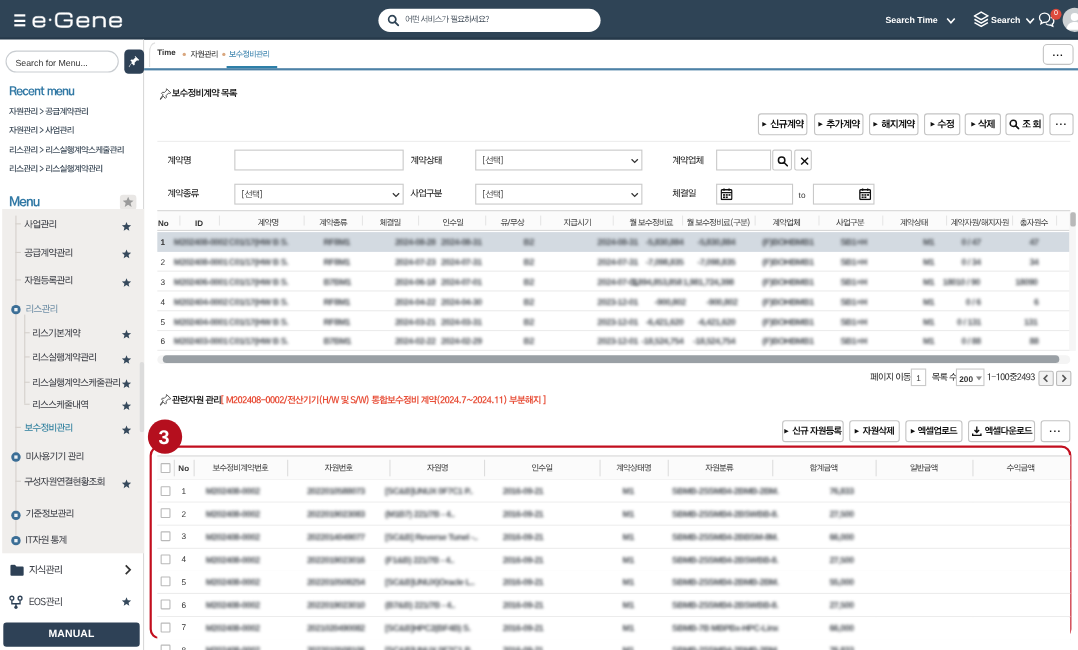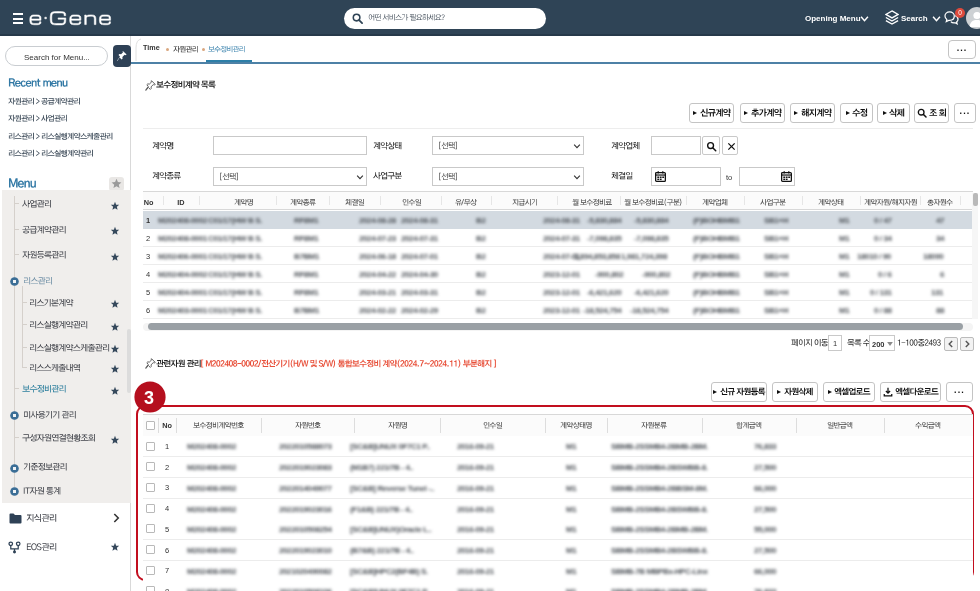--- a/index.html
+++ b/index.html
@@ -28,21 +28,21 @@
     <div class="abs" style="left:344px;top:8px;width:202px;height:21px;background:#fff;border-radius:11px"></div>
     <svg class="abs" style="left:352px;top:13px" width="11" height="11" viewBox="0 0 12 12">
 <circle cx="5" cy="5" r="3.6" fill="none" stroke="#2f4456" stroke-width="1.7"></circle>
 <line x1="8" y1="8" x2="11" y2="11" stroke="#2f4456" stroke-width="1.9" stroke-linecap="round"></line>
     </svg>
     <div class="abs" style="left:368px;top:13.5px">
       <svg style="overflow:visible;display:block" width="76.6" height="7.5" viewBox="0 0 76.6 7.5">
         <path fill="#414c58" d="M0.8 2.9Q0.8 1.8 1.2 1.1Q1.6 0.3 2.4 0.3Q3.2 0.3 3.6 1.1Q4.1 1.8 4.1 2.9Q4.1 4 3.6 4.8Q3.2 5.5 2.4 5.5Q1.6 5.5 1.2 4.8Q0.8 4 0.8 2.9ZM1.3 2.9Q1.3 3.8 1.6 4.4Q1.9 5 2.4 5Q2.9 5 3.2 4.4Q3.5 3.8 3.5 2.9Q3.5 2 3.2 1.4Q2.9 0.8 2.4 0.8Q2.1 0.8 1.8 1.1Q1.6 1.5 1.4 1.9Q1.3 2.4 1.3 2.9ZM3.8 3.1L3.8 2.6L5.6 2.6L5.6 -0L6.2 -0L6.2 6.6L5.6 6.6L5.6 3.1ZM7.2 3.9L7.2 0.4L8.8 0.4L8.8 0.9L7.8 0.9L7.8 3.4L7.9 3.4Q8.4 3.4 8.9 3.3L8.9 3.8Q8.1 3.9 7.4 3.9ZM9.2 3.9L9.2 0.4L11.1 0.4L11.1 0.9L9.7 0.9L9.7 3.4L9.8 3.4Q10.5 3.4 11.3 3.3L11.3 3.8Q10.4 3.9 9.5 3.9ZM10.8 2.4L10.8 1.9L12.1 1.9L12.1 -0L12.6 -0L12.6 5L12.1 5L12.1 2.4ZM8.2 6.4L8.2 4.5L8.7 4.5L8.7 5.9L12.8 5.9L12.8 6.4ZM14.6 5.3Q16.5 3.8 16.5 1.4L16.5 0.3L17.1 0.3L17.1 1.4Q17.1 2.1 17.2 2.6Q17.4 3.2 17.7 3.7Q18 4.2 18.3 4.5Q18.5 4.8 18.9 5.1L18.5 5.4Q18 5.1 17.5 4.4Q17 3.7 16.8 3Q16.6 3.7 16.1 4.4Q15.6 5.1 15 5.6ZM18.2 2.9L18.2 2.4L19.9 2.4L19.9 -0L20.4 -0L20.4 6.6L19.9 6.6L19.9 2.9ZM21.6 5.3L21.6 0.4L22.1 0.4L22.1 2.3L24.1 2.3L24.1 0.4L24.7 0.4L24.7 5.3ZM22.1 4.8L24.1 4.8L24.1 2.8L22.1 2.8ZM26.2 6.6L26.2 -0L26.8 -0L26.8 6.6ZM27.7 3.5Q28.1 3.3 28.5 3Q29 2.7 29.4 2.4Q29.8 2 30 1.6Q30.3 1.1 30.3 0.7L30.3 0.4L30.8 0.4L30.8 0.7Q30.8 1.1 31.1 1.6Q31.4 2 31.8 2.4Q32.2 2.7 32.6 3Q33 3.3 33.4 3.5L33.1 3.9Q32.4 3.6 31.6 3Q30.9 2.3 30.6 1.7Q30.3 2.3 29.5 2.9Q28.8 3.6 28 3.9ZM27.3 5.8L27.3 5.3L33.8 5.3L33.8 5.8ZM33.8 5.3Q35 4.5 35.8 3.4Q36.5 2.2 36.5 1.1L34.1 1.1L34.1 0.6L37.1 0.6Q37.1 3.6 34.2 5.7ZM38.5 6.6L38.5 -0L39.1 -0L39.1 2.9L40.2 2.9L40.2 3.4L39.1 3.4L39.1 6.6ZM41.8 2.9L41.8 2.4L42.8 2.4L42.8 0.7L42 0.7L42 0.3L46.2 0.3L46.2 0.7L45.3 0.7L45.3 2.4Q45.7 2.4 46.4 2.3L46.4 2.8Q45.2 2.9 43.3 2.9ZM43.4 2.4L43.5 2.4Q44.2 2.4 44.8 2.4L44.8 0.7L43.4 0.7ZM47 3.3L47 -0L47.5 -0L47.5 3.3ZM43 6.5L43 4.8L47 4.8L47 4.1L42.9 4.1L42.9 3.6L47.5 3.6L47.5 5.3L43.5 5.3L43.5 6L47.7 6L47.7 6.5ZM48.7 2Q48.7 1.2 49.4 0.8Q50.1 0.4 51.2 0.4Q51.9 0.4 52.5 0.6Q53 0.7 53.4 1.1Q53.7 1.5 53.7 2Q53.7 2.7 53 3.2Q52.3 3.6 51.2 3.6Q50.1 3.6 49.4 3.2Q48.7 2.7 48.7 2ZM49.3 2Q49.3 2.5 49.9 2.8Q50.4 3.1 51.2 3.1Q52 3.1 52.6 2.8Q53.1 2.5 53.1 2Q53.1 1.5 52.6 1.2Q52 0.8 51.2 0.8Q50.4 0.8 49.9 1.2Q49.3 1.5 49.3 2ZM47.9 5.9L47.9 5.4L49.5 5.4L49.5 3.9L50.1 3.9L50.1 5.4L52.3 5.4L52.3 3.9L52.9 3.9L52.9 5.4L54.4 5.4L54.4 5.9ZM55.3 0.9L55.3 0.3L57.7 0.3L57.7 0.9ZM54.4 2.3L54.4 1.7L58.3 1.7L58.3 2.3ZM54.7 4.3Q54.7 3.7 55.2 3.3Q55.7 2.9 56.5 2.9Q57.3 2.9 57.7 3.3Q58.2 3.7 58.2 4.3Q58.2 4.9 57.7 5.3Q57.3 5.7 56.5 5.7Q55.7 5.7 55.2 5.3Q54.7 4.9 54.7 4.3ZM55.3 4.3Q55.3 4.7 55.6 4.9Q56 5.2 56.5 5.2Q57 5.2 57.3 4.9Q57.7 4.7 57.7 4.3Q57.7 3.9 57.3 3.6Q57 3.4 56.5 3.4Q56 3.4 55.6 3.6Q55.3 3.9 55.3 4.3ZM59.2 6.6L59.2 -0L59.8 -0L59.8 3.1L60.9 3.1L60.9 3.6L59.8 3.6L59.8 6.6ZM60.5 5.2Q62.1 3.7 62.1 1.5L62.1 0.4L62.7 0.4L62.7 1.5Q62.7 2.3 63 3Q63.2 3.8 63.5 4.2Q63.8 4.7 64.2 5L63.8 5.3Q63.4 5 63 4.4Q62.6 3.7 62.4 3.1Q62.3 3.7 61.9 4.4Q61.4 5.1 60.9 5.6ZM66 6.6L66 -0L66.5 -0L66.5 6.6ZM63.5 2.9L63.5 2.4L64.6 2.4L64.6 0.2L65.1 0.2L65.1 6.3L64.6 6.3L64.6 2.9ZM67.7 2Q67.7 1.2 68.4 0.8Q69.1 0.4 70.2 0.4Q70.9 0.4 71.5 0.6Q72.1 0.7 72.4 1.1Q72.8 1.5 72.8 2Q72.8 2.7 72 3.2Q71.3 3.6 70.2 3.6Q69.1 3.6 68.4 3.2Q67.7 2.7 67.7 2ZM68.3 2Q68.3 2.5 68.9 2.8Q69.4 3.1 70.2 3.1Q71 3.1 71.6 2.8Q72.1 2.5 72.1 2Q72.1 1.5 71.6 1.2Q71 0.8 70.2 0.8Q69.5 0.8 68.9 1.2Q68.3 1.5 68.3 2ZM67 5.9L67 5.4L68.5 5.4L68.5 3.9L69.1 3.9L69.1 5.4L71.4 5.4L71.4 3.9L71.9 3.9L71.9 5.4L73.5 5.4L73.5 5.9ZM73.5 1.6Q73.6 1 74.1 0.7Q74.5 0.4 75 0.4Q75.7 0.4 76.1 0.8Q76.6 1.2 76.6 1.9Q76.6 2.2 76.4 2.5Q76.3 2.7 76.1 2.9Q75.9 3.1 75.7 3.3Q75.5 3.5 75.4 3.7Q75.2 4 75.2 4.3L75.2 4.5L74.7 4.5L74.7 4.3Q74.7 3.9 74.8 3.6Q74.9 3.3 75.1 3.1Q75.3 2.9 75.5 2.8Q75.7 2.6 75.8 2.4Q76 2.1 76 1.8Q76 1.4 75.7 1.1Q75.5 0.9 75 0.9Q74.3 0.9 74 1.7ZM74.5 6L74.5 5.2L75.4 5.2L75.4 6Z"></path>
       </svg>
     </div>
-    <div class="abs" style="left:805px;top:13.5px;color:#fff;font-size:8px;font-weight:bold">Opening Menu</div>
+    <div class="abs" style="left:805px;top:13.5px;color:#fff;font-size:8px;font-weight:bold">Search Time</div>
     <svg class="abs" style="left:860px;top:16px" width="9" height="6" viewBox="0 0 10 7">
 <polyline points="1,1 5,5.5 9,1" fill="none" stroke="#fff" stroke-width="1.7"></polyline>
     </svg>
     <svg class="abs" style="left:885px;top:10px" width="14" height="15" viewBox="0 0 16 17">
 <path d="M8 1 L15 5 L8 9 L1 5 Z" fill="none" stroke="#fff" stroke-width="1.5"></path>
 <path d="M1 8.5 L8 12.5 L15 8.5" fill="none" stroke="#fff" stroke-width="1.5"></path>
 <path d="M1 12 L8 16 L15 12" fill="none" stroke="#fff" stroke-width="1.5"></path>
     </svg>
     <div class="abs" style="left:901px;top:13.5px;color:#fff;font-size:8px;font-weight:bold">Search</div>
     <svg class="abs" style="left:932px;top:16px" width="9" height="6" viewBox="0 0 10 7">
@@ -53,21 +53,21 @@
 <path d="M12 5 C13.8 5.7 15 7 15 8.8 C15 10 14.4 11 13.5 11.7 L14 13.7 L11.7 12.6 C11.4 12.7 11 12.7 10.7 12.7 C9.3 12.7 8 12.2 7.3 11.3" fill="none" stroke="#fff" stroke-width="1.3"></path>
     </svg>
     <div class="abs" style="left:955px;top:8px;width:10px;height:10px;background:#dd4a3c;border-radius:5px;color:#fff;font-size:6.5px;text-align:center;line-height:10px">0</div>
     <div class="abs" style="left:966px;top:7px;width:22px;height:22px;border-radius:50%;background:#cdd1d4;overflow:hidden">
 <svg width="22" height="22" viewBox="0 0 22 22">
         <circle cx="11" cy="8.5" r="3.6" fill="#fff"></circle>
 <path d="M3.5 20 C4 14.8 7 13 11 13 C15 13 18 14.8 18.5 20 Z" fill="#fff"></path>
       </svg></div>
     <div class="abs" style="left:0;top:36px;width:131px;height:555px;background:#fff;border-right:1px solid #d9d9d9"></div>
     <div class="abs" style="left:5px;top:46px;width:103px;height:20px;border:1px solid #c9cdd1;border-radius:10px;background:#fff"></div>
-    <div class="abs" style="left:24px;top:52.5px;font-size:8px;color:#333">Search for Menu...</div>
+    <div class="abs" style="left:14px;top:52.5px;font-size:8px;color:#333">Search for Menu...</div>
     <div class="abs" style="left:113px;top:45px;width:18px;height:22px;background:#2e4156;border-radius:4px"></div>
 <svg class="abs" style="left:116px;top:50px" width="12" height="12" viewBox="0 0 12 13">
 <path d="M7 1 L11 5 L9.8 5.6 L8.8 5.2 L6.4 7.6 L6.6 9.4 L5.6 10.4 L3.4 8.2 L1 12 L0.6 11.6 L3.8 7 L2.2 5.4 L3.2 4.4 L5 4.6 L7.4 2.2 L6.4 1.6 Z" fill="#fff"></path>
     </svg>
     <div class="abs" style="left:8px;top:78px">
       <svg style="overflow:visible;display:block" width="59.5" height="10.7" viewBox="0 0 59.5 10.7">
         <path fill="#3279a5" d="M2.3 4.1L4.1 4.1Q4.8 4.1 5.1 3.8Q5.5 3.4 5.5 2.8Q5.5 2.2 5.1 1.8Q4.7 1.5 4 1.5L2.3 1.5ZM0.9 8.6L0.9 0.3L4.3 0.3Q5.6 0.3 6.3 1Q6.9 1.6 6.9 2.6Q6.9 3.5 6.6 4Q6.2 4.6 5.7 4.8Q6.1 5 6.3 5.3Q6.4 5.6 6.5 6.3Q6.8 7.5 7.4 8.6L5.9 8.6Q5.4 7.7 5.1 6.4Q5 5.8 4.8 5.5Q4.5 5.3 4 5.3L2.3 5.3L2.3 8.6ZM7 5.5Q7 4.1 7.8 3.2Q8.6 2.4 9.9 2.4Q11.1 2.4 11.8 3.2Q12.6 4.1 12.6 5.5Q12.6 5.8 12.6 6L8.4 6Q8.4 6.7 8.8 7.2Q9.2 7.7 9.9 7.7Q10.4 7.7 10.8 7.5Q11.2 7.2 11.4 6.8L12.5 7.2Q12.2 7.9 11.6 8.3Q10.9 8.8 9.9 8.8Q8.6 8.8 7.8 7.9Q7 7 7 5.5ZM8.4 5.1L11.3 5.1Q11.3 4.4 10.9 3.9Q10.5 3.4 9.9 3.4Q9.2 3.4 8.8 3.9Q8.4 4.4 8.4 5.1ZM12.6 5.6Q12.6 4.1 13.4 3.2Q14.2 2.4 15.4 2.4Q16.3 2.4 16.9 2.9Q17.6 3.4 17.7 4.1L16.6 4.5Q16.5 4.1 16.1 3.8Q15.8 3.5 15.4 3.5Q14.7 3.5 14.4 4.1Q14 4.7 14 5.6Q14 6.6 14.4 7.1Q14.8 7.6 15.4 7.6Q15.9 7.6 16.2 7.3Q16.6 7 16.7 6.6L17.9 6.9Q17.7 7.7 17 8.2Q16.3 8.8 15.4 8.8Q14.2 8.8 13.4 7.9Q12.6 7 12.6 5.6ZM17.8 5.5Q17.8 4.1 18.6 3.2Q19.4 2.4 20.6 2.4Q21.8 2.4 22.6 3.2Q23.3 4.1 23.3 5.5Q23.3 5.8 23.3 6L19.1 6Q19.1 6.7 19.5 7.2Q19.9 7.7 20.7 7.7Q21.2 7.7 21.5 7.5Q21.9 7.2 22.1 6.8L23.2 7.2Q22.9 7.9 22.3 8.3Q21.6 8.8 20.6 8.8Q19.4 8.8 18.6 7.9Q17.8 7 17.8 5.5ZM19.1 5.1L22 5.1Q22 4.4 21.6 3.9Q21.2 3.4 20.6 3.4Q19.9 3.4 19.5 3.9Q19.1 4.4 19.1 5.1ZM23.7 8.6L23.7 2.5L25 2.5L25 3.3L25 3.3Q25.1 3 25.6 2.7Q26 2.4 26.7 2.4Q27.6 2.4 28.1 2.9Q28.6 3.5 28.6 4.7L28.6 8.6L27.3 8.6L27.3 4.9Q27.3 3.5 26.4 3.5Q25.8 3.5 25.4 3.9Q25 4.4 25 5.1L25 8.6ZM28.7 3.7L28.7 2.5L29.7 2.5L29.7 0.7L31 0.7L31 2.5L32.4 2.5L32.4 3.7L31 3.7L31 6.6Q31 7.1 31.2 7.3Q31.3 7.5 31.7 7.5L32.4 7.5L32.4 8.6L31.5 8.6Q29.7 8.6 29.7 6.7L29.7 3.7ZM35.3 8.6L35.3 2.5L36.6 2.5L36.6 3.2Q36.7 2.9 37.1 2.6Q37.5 2.4 38.1 2.4Q39.1 2.4 39.6 3.4Q39.6 3.3 39.8 3.1Q39.9 3 40.1 2.8Q40.3 2.6 40.7 2.5Q41 2.4 41.4 2.4Q43.3 2.4 43.3 4.7L43.3 8.6L41.9 8.6L41.9 4.7Q41.9 4.1 41.7 3.8Q41.6 3.5 41.1 3.5Q40.6 3.5 40.2 3.9Q39.9 4.4 39.9 5L39.9 8.6L38.6 8.6L38.6 4.7Q38.6 3.5 37.8 3.5Q37.2 3.5 36.9 3.9Q36.6 4.3 36.6 5L36.6 8.6ZM43.2 5.5Q43.2 4.1 44 3.2Q44.8 2.4 46 2.4Q47.2 2.4 48 3.2Q48.8 4.1 48.8 5.5Q48.8 5.8 48.7 6L44.5 6Q44.5 6.7 44.9 7.2Q45.4 7.7 46.1 7.7Q46.6 7.7 47 7.5Q47.4 7.2 47.6 6.8L48.7 7.2Q48.4 7.9 47.7 8.3Q47.1 8.8 46.1 8.8Q44.8 8.8 44 7.9Q43.2 7 43.2 5.5ZM44.6 5.1L47.4 5.1Q47.4 4.4 47 3.9Q46.7 3.4 46 3.4Q45.4 3.4 45 3.9Q44.6 4.4 44.6 5.1ZM49.1 8.6L49.1 2.5L50.4 2.5L50.4 3.3L50.4 3.3Q50.6 3 51 2.7Q51.4 2.4 52.1 2.4Q53 2.4 53.5 2.9Q54.1 3.5 54.1 4.7L54.1 8.6L52.7 8.6L52.7 4.9Q52.7 3.5 51.8 3.5Q51.2 3.5 50.8 3.9Q50.4 4.4 50.4 5.1L50.4 8.6ZM54.6 6.4L54.6 2.5L56 2.5L56 6.2Q56 7.6 57 7.6Q57.6 7.6 57.9 7.1Q58.2 6.6 58.2 5.9L58.2 2.5L59.5 2.5L59.5 8.6L58.3 8.6L58.3 7.9L58.3 7.9Q58.1 8.2 57.7 8.5Q57.3 8.8 56.7 8.8Q56.3 8.8 56 8.7Q55.6 8.6 55.3 8.3Q55 8.1 54.8 7.6Q54.6 7.1 54.6 6.4Z"></path>
       </svg>
     </div>
     <div class="abs" style="left:8px;top:98px">
@@ -238,20 +238,21 @@
 <circle cx="7" cy="11.4" r="1.6" fill="#2e4156"></circle>
     </svg>
     <div class="abs" style="left:26px;top:543px">
       <svg style="overflow:visible;display:block" width="30.4" height="8.8" viewBox="0 0 30.4 8.8">
         <path fill="#40434a" d="M0.9 7.1L0.9 0.5L5 0.5L5 1.2L1.7 1.2L1.7 3.3L4.7 3.3L4.7 4L1.7 4L1.7 6.3L5.1 6.3L5.1 7.1ZM5.2 3.8Q5.2 2.2 6 1.3Q6.7 0.3 8 0.3Q9.2 0.3 10 1.3Q10.7 2.2 10.7 3.8Q10.7 5.3 10 6.3Q9.2 7.2 8 7.2Q6.7 7.2 6 6.3Q5.2 5.3 5.2 3.8ZM6.1 3.8Q6.1 5 6.6 5.8Q7.1 6.5 8 6.5Q8.8 6.5 9.4 5.8Q9.9 5 9.9 3.8Q9.9 2.5 9.4 1.8Q8.9 1 8 1Q7.1 1 6.6 1.8Q6.1 2.5 6.1 3.8ZM10.7 5.8L11.5 5.5Q11.7 5.9 12.2 6.2Q12.6 6.5 13.2 6.5Q13.9 6.5 14.3 6.2Q14.7 5.9 14.7 5.3Q14.7 5.1 14.5 4.9Q14.4 4.6 14.2 4.5Q13.9 4.3 13.7 4.2Q13.5 4.1 13.1 4Q12.1 3.7 11.7 3.4Q10.9 2.9 10.9 2.1Q10.9 1.3 11.6 0.8Q12.2 0.3 13.2 0.3Q14 0.3 14.6 0.7Q15.1 1.1 15.4 1.6L14.7 1.9Q14.1 1 13.2 1Q12.5 1 12.2 1.3Q11.8 1.6 11.8 2.1Q11.8 2.3 11.9 2.5Q12.1 2.8 12.3 2.9Q12.6 3.1 12.8 3.2Q13.1 3.2 13.5 3.4Q13.6 3.4 13.6 3.4Q14.1 3.6 14.3 3.7Q14.6 3.8 14.9 4.1Q15.2 4.3 15.4 4.6Q15.5 4.9 15.5 5.3Q15.5 6.2 14.9 6.7Q14.3 7.2 13.2 7.2Q12.3 7.2 11.7 6.8Q11 6.4 10.7 5.8ZM17.2 7.6L17.2 5.3L18 5.3L18 6.9L22.7 6.9L22.7 7.6ZM15.8 4.6L15.8 4L16.6 4Q19.9 4 21.4 3.8L21.4 4.4Q19.8 4.6 16.6 4.6ZM17.6 4.2L17.6 2L18.4 2L18.4 4.2ZM21.6 5.8L21.6 -0.1L22.4 -0.1L22.4 2.5L23.5 2.5L23.5 3.2L22.4 3.2L22.4 5.8ZM16.4 1L16.4 0.3L20.6 0.3Q20.6 1.8 20.3 3.2L19.5 3.2Q19.8 1.9 19.8 1ZM29.4 7.8L29.4 -0.1L30.2 -0.1L30.2 7.8ZM23.9 6.3L23.9 3.1L26.9 3.1L26.9 1.2L23.9 1.2L23.9 0.6L27.7 0.6L27.7 3.7L24.7 3.7L24.7 5.6L24.9 5.6Q26.7 5.6 28.7 5.4L28.7 6Q26.6 6.3 24.2 6.3Z"></path>
       </svg>
     </div>
     <svg class="abs" style="left:110px;top:542px" width="10" height="10" viewBox="0 0 14 14">
       <path d="M7 1.2 L8.6 5.1 L12.9 5.4 L9.6 8.2 L10.6 12.3 L7 10 L3.4 12.3 L4.4 8.2 L1.1 5.4 L5.4 5.1 Z" fill="#36495c"></path>
     </svg>
+    <div class="abs" style="left:3px;top:566px;width:124px;height:22px;background:#2e4156;border-radius:3px;color:#fff;font-weight:bold;font-size:9.5px;text-align:center;line-height:22px;letter-spacing:0.1px">MANUAL</div>
     <div class="abs" style="left:131px;top:61.5px;width:849px;height:2.5px;background:#4d81a6"></div>
     <svg class="abs" style="left:132px;top:38px" width="10" height="24" viewBox="0 0 10 24">
 <path d="M9 1 Q4 2 4 10 L4 23" fill="none" stroke="#e0e0e0" stroke-width="1"></path>
     </svg>
     <div class="abs" style="left:143px;top:43px;font-size:7.2px;color:#333;font-weight:bold">Time</div>
     <div class="abs" style="left:166px;top:48px;width:3px;height:3px;background:#d9a77f;border-radius:50%"></div>
     <div class="abs" style="left:173px;top:45.5px">
       <svg style="overflow:visible;display:block" width="24.9" height="7.2" viewBox="0 0 24.9 7.2">
         <path fill="#333" d="M5 6.4L5 -0.1L5.7 -0.1L5.7 2.6L6.8 2.6L6.8 3.2L5.7 3.2L5.7 6.4ZM0.3 5Q0.6 4.8 0.8 4.6Q1 4.4 1.3 4.1Q1.5 3.8 1.7 3.5Q1.9 3.2 2 2.7Q2.1 2.3 2.1 1.8L2.1 1.1L0.7 1.1L0.7 0.5L4.3 0.5L4.3 1.1L2.8 1.1L2.8 1.8Q2.8 2.3 3 2.8Q3.2 3.3 3.4 3.7Q3.7 4.1 4 4.3Q4.3 4.6 4.5 4.8L4.1 5.3Q3.6 4.9 3.2 4.3Q2.7 3.8 2.5 3.2Q2.3 3.8 1.8 4.4Q1.3 5.1 0.8 5.4ZM7.9 6.2L7.9 4.5L8.6 4.5L8.6 5.7L12.6 5.7L12.6 6.2ZM10.3 4.2L10.3 3.7L11.7 3.7L11.7 -0.1L12.4 -0.1L12.4 4.9L11.7 4.9L11.7 4.2ZM6.8 3.3L6.8 2.7L7.4 2.7Q9.7 2.7 11.4 2.5L11.4 3Q10.4 3.1 9.3 3.2L9.3 4.4L8.6 4.4L8.6 3.2Q8 3.3 7.4 3.3ZM7.3 1.1Q7.3 0.6 7.8 0.3Q8.3 0 9.1 0Q9.9 0 10.4 0.3Q10.9 0.6 10.9 1.1Q10.9 1.6 10.4 1.9Q9.9 2.2 9.1 2.2Q8.3 2.2 7.8 1.9Q7.3 1.6 7.3 1.1ZM8 1.1Q8 1.4 8.3 1.5Q8.6 1.7 9.1 1.7Q9.6 1.7 9.9 1.5Q10.2 1.4 10.2 1.1Q10.2 0.8 9.9 0.7Q9.6 0.5 9.1 0.5Q8.7 0.5 8.3 0.7Q8 0.8 8 1.1ZM14 6.2L14 4.3L14.7 4.3L14.7 5.7L18.6 5.7L18.6 6.2ZM12.9 3.8L12.9 3.2L13.6 3.2Q16.3 3.2 17.5 3.1L17.5 3.6Q16.2 3.8 13.6 3.8ZM14.4 3.5L14.4 1.7L15 1.7L15 3.5ZM17.7 4.7L17.7 -0.1L18.4 -0.1L18.4 2.1L19.3 2.1L19.3 2.6L18.4 2.6L18.4 4.7ZM13.4 0.8L13.4 0.3L16.9 0.3Q16.9 1.5 16.6 2.7L16 2.7Q16.2 1.6 16.2 0.8ZM24.1 6.4L24.1 -0.1L24.7 -0.1L24.7 6.4ZM19.6 5.2L19.6 2.5L22.1 2.5L22.1 1L19.6 1L19.6 0.5L22.7 0.5L22.7 3.1L20.2 3.1L20.2 4.6L20.4 4.6Q21.9 4.6 23.5 4.4L23.5 5Q21.8 5.2 19.8 5.2Z"></path>
       </svg>

